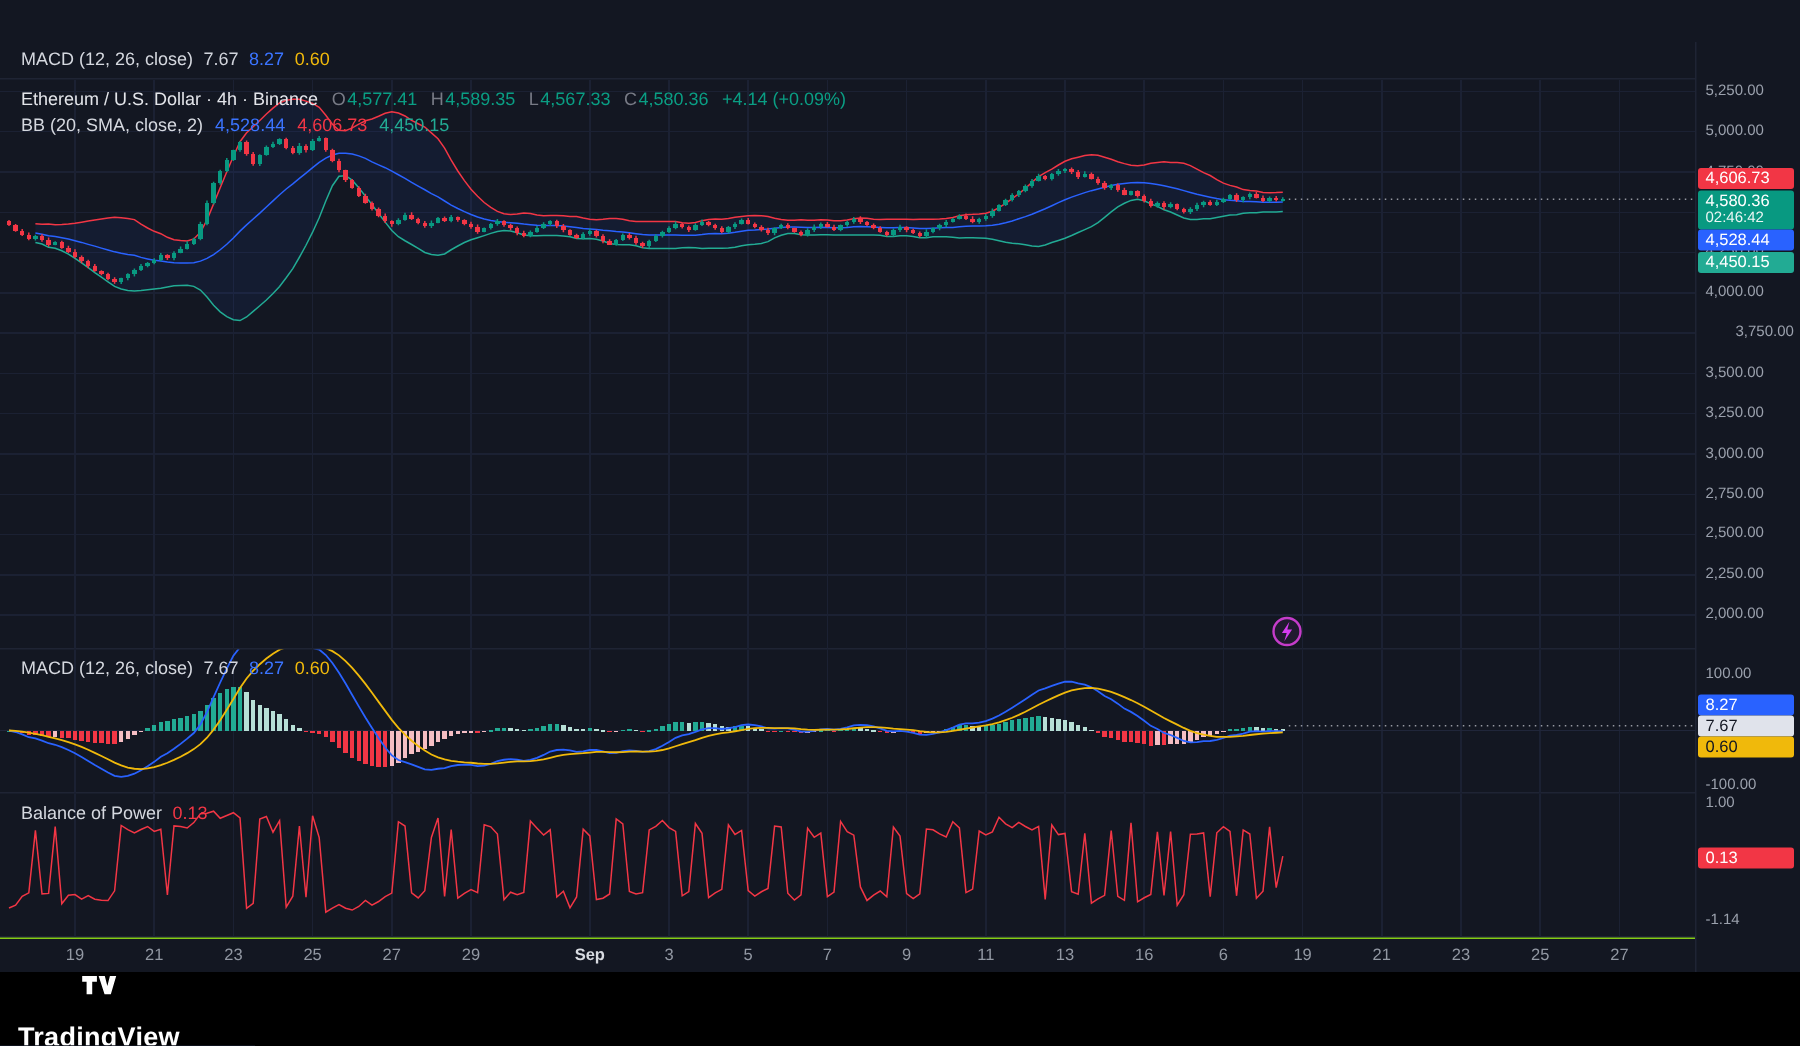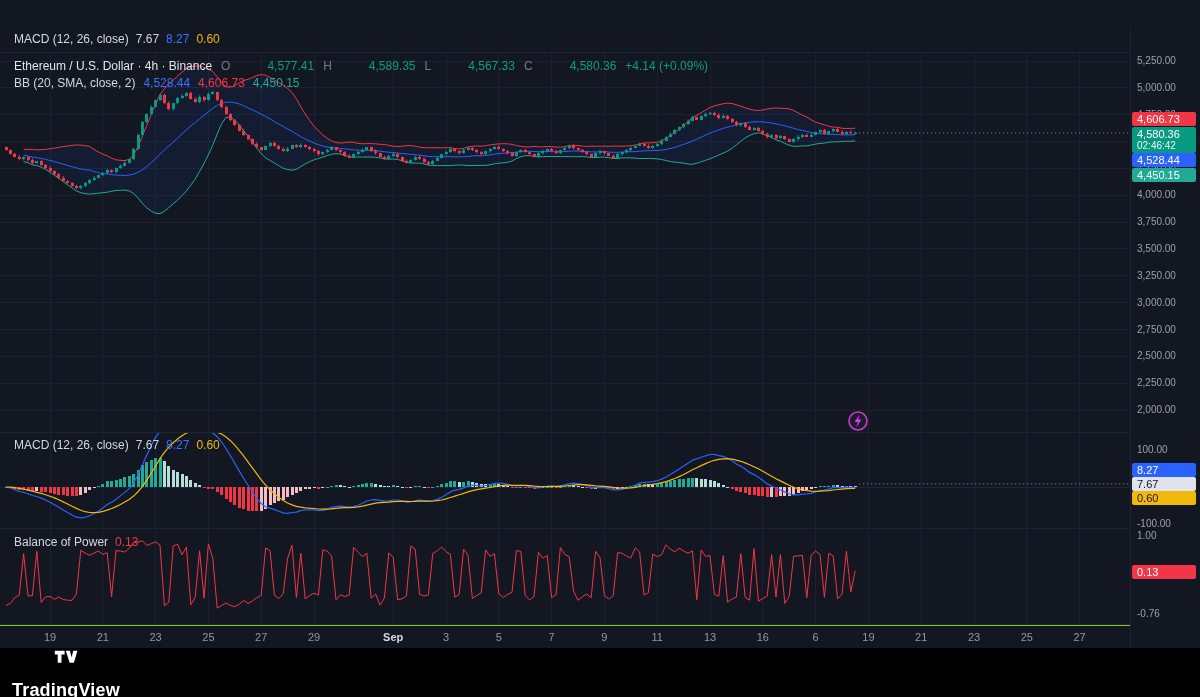--- a/index.html
+++ b/index.html
@@ -21,21 +21,21 @@
   
   .legend{position:absolute;z-index:5;display:flex;align-items:center;gap:7px;font-size:12px;
           white-space:nowrap;line-height:14px;}
   .legend .lt{color:#d5d8df;}
   .v{font-weight:400;}
   .vhist{color:#d1d4dc;} .vmacd{color:#3b74ff;} .vsig{color:#f0b90b;}
   .sym-legend{left:14px;top:6px;gap:9px;}
   .sym-title{color:#e3e5ea;}
   .pair{display:inline-flex;gap:1px;}
   .olab{color:#787b86;}
-  .oval{color:#0a9e84;margin-left:36px;}
+  .oval{color:#0a9e84;}
   .chg{color:#0a9e84;}
   .bb-legend{left:14px;top:23px;gap:8px;justify-content:flex-end;}
   .bbb{color:#3b74ff;} .bbu{color:#f23645;} .bbl{color:#22ab94;}
   .strip .legend{left:14px;top:4px;position:absolute;}
   .macd-pane-legend{left:14px;top:5px;}
   .bop-legend{left:14px;top:6px;}
   .bopv{color:#f23645;}
   
   .timeaxis{position:absolute;left:0;top:625px;width:1130px;height:23px;box-sizing:border-box;
             border-top:1px solid #84cc16;}
@@ -817,32 +817,32 @@
       <span class="tl" style="left: 1079.6px;">27</span>
     </div>
 
   <div class="axiscol" id="axisCol">
       <span class="tick" style="top: 27px;">5,250.00</span>
       <span class="tick" style="top: 53.8px;">5,000.00</span>
       <span class="tick" style="top: 80.7px;">4,750.00</span>
       <span class="tick" style="top: 107.5px;">4,500.00</span>
       <span class="tick" style="top: 134.4px;">4,250.00</span>
       <span class="tick" style="top: 161.2px;">4,000.00</span>
-      <span class="tick" style="top: 188.1px;">3,750.00</span>
+      <span class="tick" style="top: 188.1px; margin-left: 20px;">3,750.00</span>
       <span class="tick" style="top: 214.9px;">3,500.00</span>
       <span class="tick" style="top: 241.8px;">3,250.00</span>
       <span class="tick" style="top: 268.6px;">3,000.00</span>
       <span class="tick" style="top: 295.5px;">2,750.00</span>
       <span class="tick" style="top: 322.3px;">2,500.00</span>
       <span class="tick" style="top: 349.2px;">2,250.00</span>
       <span class="tick" style="top: 376px;">2,000.00</span>
       <span class="tick" style="top: 416px;">100.00</span>
       <span class="tick" style="top: 490px;">-100.00</span>
       <span class="tick" style="top: 502px;">1.00</span>
-      <span class="tick" style="top: 580px;">-0.76</span>
+      <span class="tick" style="top: 580px;">-1.14</span>
       <div class="axbadge" style="top: 84px; background: rgb(242, 54, 69); color: rgb(255, 255, 255);">
         <div>4,606.73</div>
       </div>
       <div class="axbadge" style="top: 99px; background: rgb(8, 153, 129); color: rgb(255, 255, 255);">
         <div>4,580.36</div>
         <div class="sub">02:46:42</div>
       </div>
       <div class="axbadge" style="top: 125px; background: rgb(41, 98, 255); color: rgb(255, 255, 255);">
         <div>4,528.44</div>
       </div>

